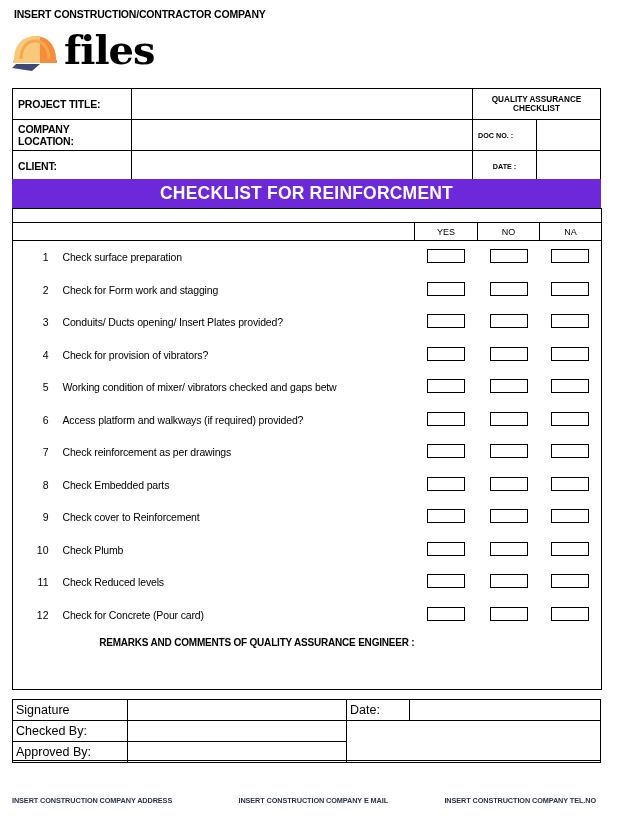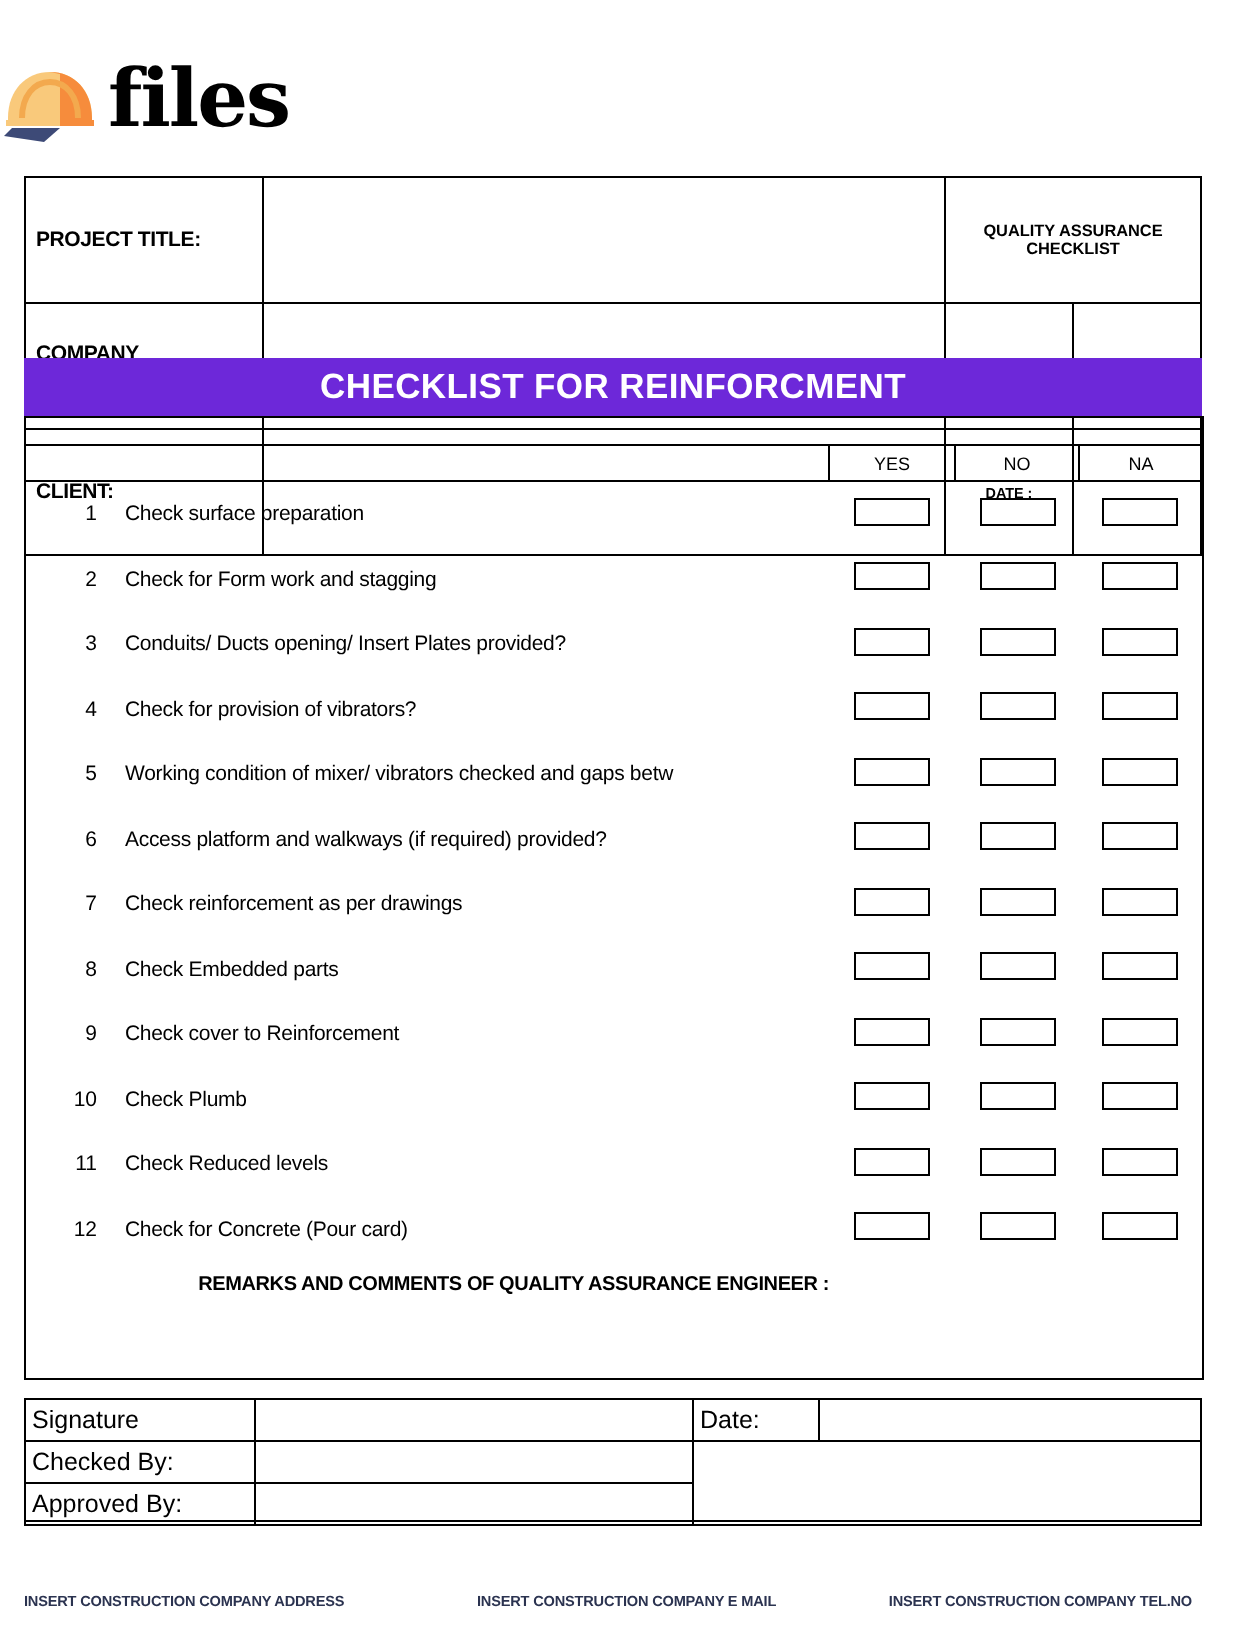--- a/index.html
+++ b/index.html
@@ -29,21 +29,21 @@
     top: 8px;
     font-size: 10.5px;
     font-weight: bold;
     letter-spacing: -0.2px;
     white-space: nowrap;
   }
 
   
   .logo-wrap {
     position: absolute;
-    left: 0;
+    left: 10px;
     top: 26px;
     display: flex;
     align-items: center;
     height: 48px;
   }
   .logo-mark {
     width: 62px;
     height: 44px;
     position: relative;
     flex: 0 0 auto;
@@ -64,21 +64,21 @@
     left: 12px;
     top: 88px;
     width: 589px;
     border-collapse: collapse;
     table-layout: fixed;
   }
   .hdr-table td {
     border: 1.4px solid #000000;
     font-size: 10px;
     font-weight: bold;
-    padding: 19px 5px;
+    padding: 3px 5px;
     height: 24px;
     vertical-align: middle;
     letter-spacing: -0.2px;
   }
   .hdr-table td.lbl { width: 108px; font-size: 10.5px; }
   .hdr-table td.mid { width: 330px; }
   .hdr-table td.qa  { font-size: 8.2px; text-align: center; letter-spacing: 0; }
   .hdr-table td.small-lbl { width: 44px; font-size: 7.2px; letter-spacing: 0; }
   .hdr-table td.small-lbl.ctr { text-align: center; }
 
@@ -219,20 +219,21 @@
   }
   .footer span { white-space: nowrap; }
   .footer .f2 { margin-left: 10px; }
   .footer .f3 { margin-right: 8px; }
 </style>
 </head>
 <body>
 
 <div class="page">
 
+  <div class="company-line">INSERT CONSTRUCTION/CONTRACTOR COMPANY</div>
 
   <div class="logo-wrap">
     <div class="logo-mark">
       <svg viewBox="0 0 62 44" width="62" height="44" xmlns="http://www.w3.org/2000/svg">
         <polygon points="6,36 30,36 22,43 2,40" fill="#3d4a77"></polygon>
         <path d="M4 33 L4 31 C4 17 13 8 25 8 C37 8 46 17 46 31 L46 33 Z" fill="#f9c97b"></path>
         <path d="M25 8 C37 8 46 17 46 31 L46 33 L30 33 L30 9 Z" fill="#f68c3c"></path>
         <path d="M11 31 C11 20 17 13 25 13 C33 13 39 20 39 31" fill="none" stroke="#f3a94e" stroke-width="3"></path>
         <rect x="3" y="32" width="44" height="3" fill="#f9c97b"></rect>
         <rect x="30" y="32" width="17" height="3" fill="#f68c3c"></rect>

